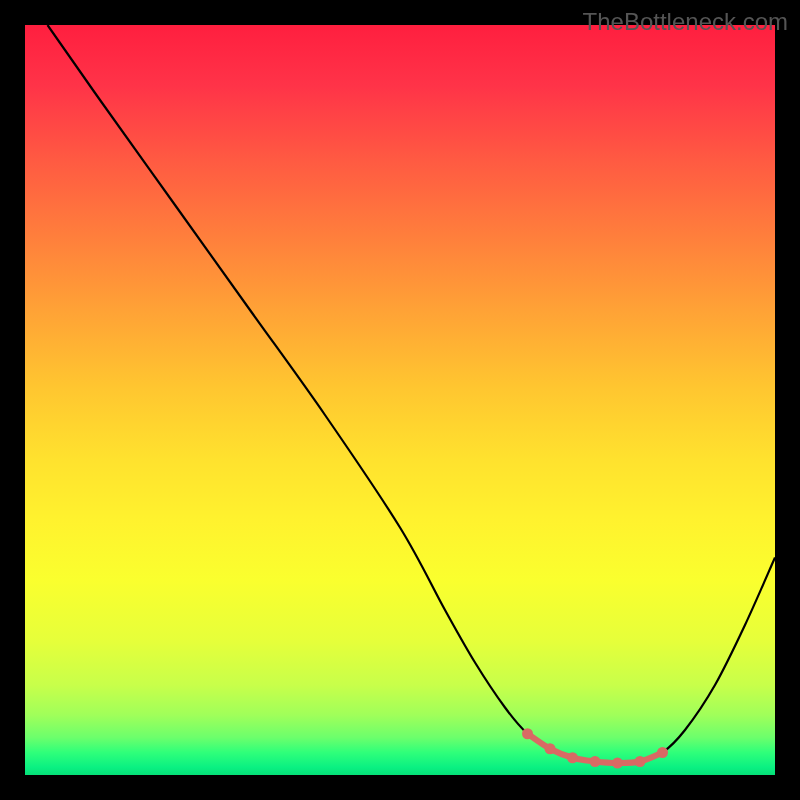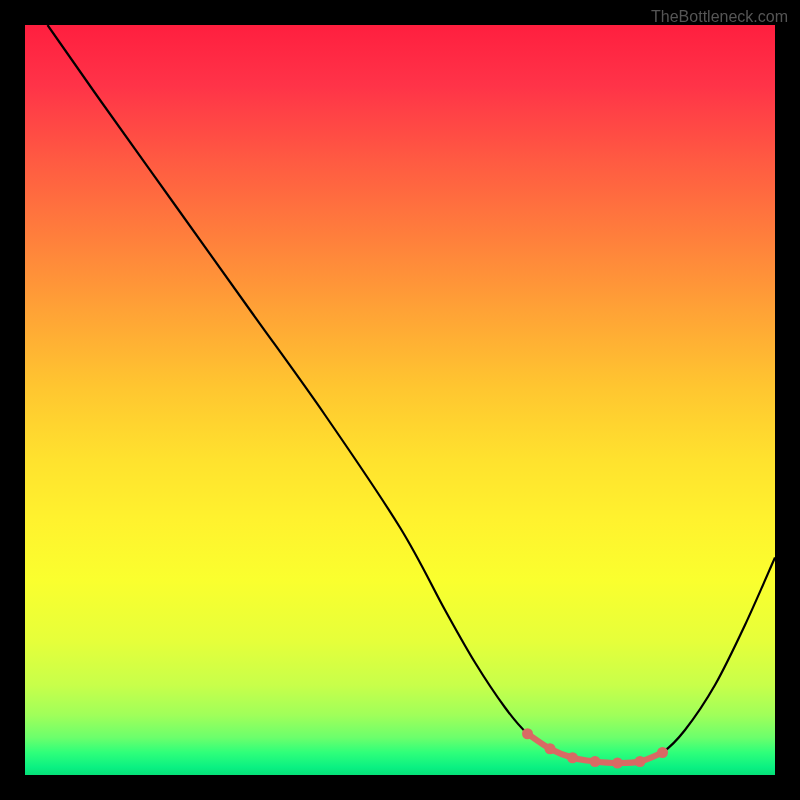--- a/index.html
+++ b/index.html
@@ -1,17 +1,17 @@
 <!DOCTYPE html>
 <html><head>
 <meta charset="utf-8">
 <style>
   * { margin: 0; padding: 0; box-sizing: border-box; }
   body { width: 800px; height: 800px; background: #000; position: relative; font-family: Arial, sans-serif; }
-  .watermark { position: absolute; top: 8px; right: 12px; color: #555; font-size: 16px; font-weight: 500; z-index: 10; }
+  .watermark { position: absolute; top: 8px; right: 12px; color: #555; font-size: 24px; font-weight: 500; z-index: 10; }
   .plot-area { position: absolute; left: 25px; top: 25px; width: 750px; height: 750px; }
   .gradient-bg { width: 100%; height: 100%; background: linear-gradient(to bottom,
     #ff1f3f 0%, #ff3348 8%, #ff5a42 18%, #ff7e3c 28%, #ffa236 38%, #ffc530 48%,
     #ffe22e 58%, #fff22e 66%, #faff2e 74%, #e6ff3a 82%, #c8ff4a 88%, #a0ff5a 92%,
     #6cff6c 95%, #2fff7a 97%, #0af082 99%, #05e078 100%); }
   .curve { position: absolute; left: 0; top: 0; width: 750px; height: 750px; pointer-events: none; }
   .highlight { position: absolute; left: 0; top: 0; width: 750px; height: 750px; pointer-events: none; }
 </style>
 </head>
 <body>

